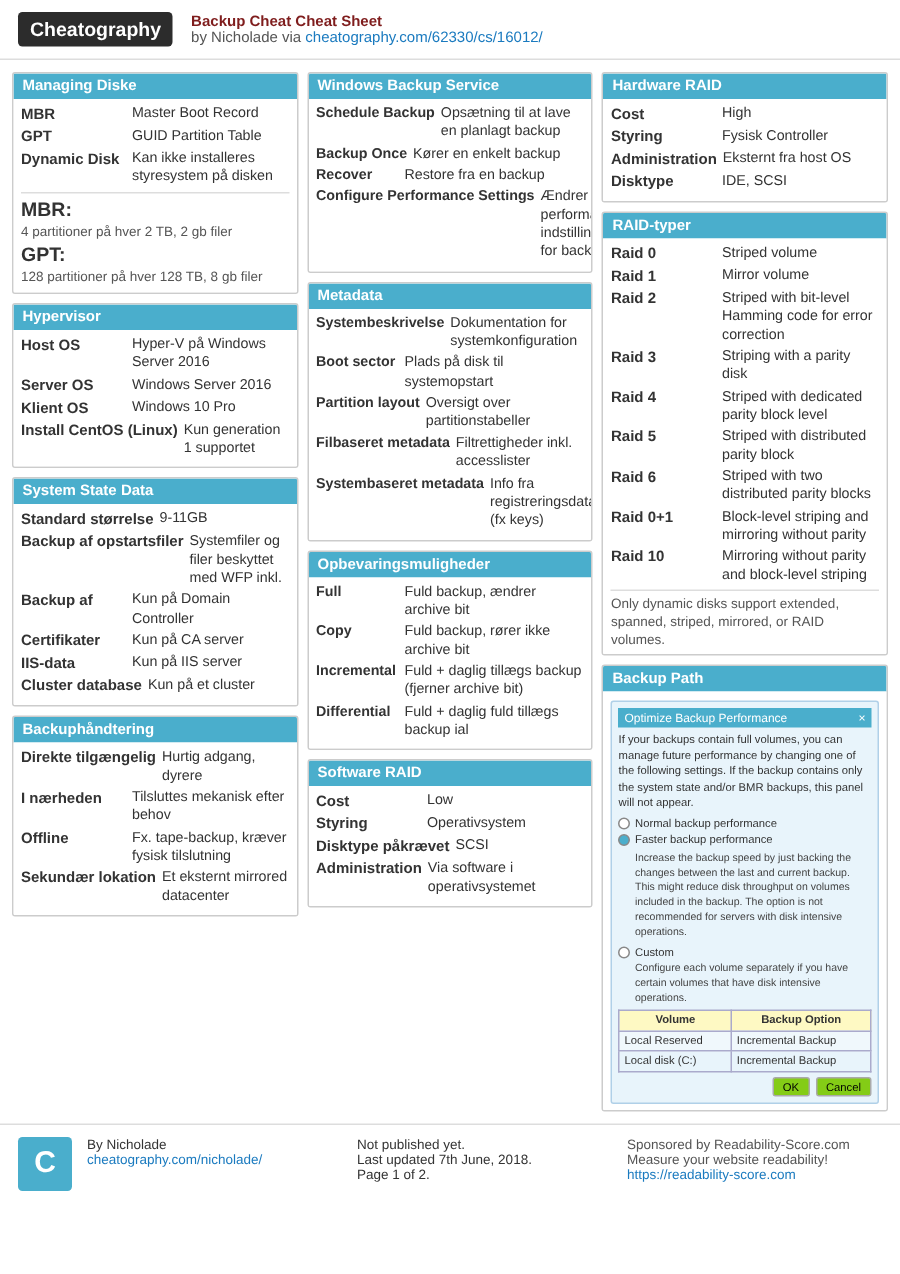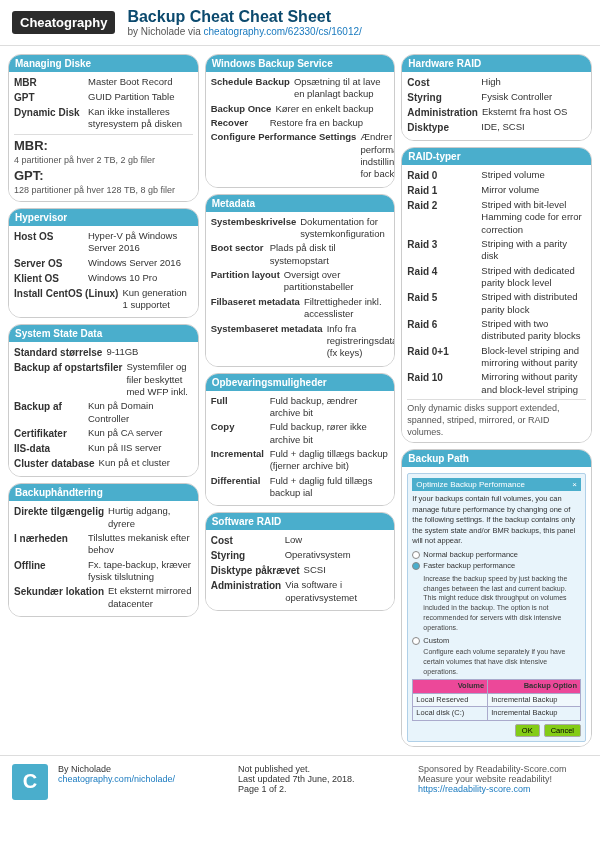--- a/index.html
+++ b/index.html
@@ -29,23 +29,23 @@
       color: #fff;
       font-size: 13px;
       font-weight: bold;
       padding: 4px 8px;
       border-radius: 3px;
       margin-right: 12px;
       white-space: nowrap;
     }
     .header-text { }
     .header-title {
-      font-size: 16px;
-      font-weight: bold;
-      color: #0c4a6e;
+      font-size: 10px;
+      font-weight: bold;
+      color: #7f1d1d;
     }
     .header-sub {
       font-size: 10px;
       color: #555;
     }
     .header-sub a {
       color: #1a7abf;
       text-decoration: none;
     }
     
@@ -60,21 +60,21 @@
       display: flex;
       flex-direction: column;
       gap: 6px;
       padding: 0 3px;
     }
     .col:first-child { padding-left: 0; }
     .col:last-child { padding-right: 0; }
     
     .section {
       border: 1px solid #ccc;
-      border-radius: 13px;
+      border-radius: 2px;
       overflow: hidden;
     }
     .section-header {
       background: #4aaecc;
       color: #fff;
       font-weight: bold;
       font-size: 10px;
       padding: 3px 6px;
     }
     .section-body {
@@ -159,24 +159,24 @@
     .bp-radio.selected {
       background: #4aaecc;
     }
     .bp-table {
       width: 100%;
       border-collapse: collapse;
       margin-top: 3px;
       font-size: 7.5px;
     }
     .bp-table th {
-      background: #ec4899;
+      background: #fef9c3;
       border: 1px solid #aac;
       padding: 1px 3px;
-      text-align: right;
+      text-align: center;
     }
     .bp-table td {
       border: 1px solid #aac;
       padding: 1px 3px;
     }
     .bp-table tr:nth-child(odd) td { background: #f0f8fc; }
     .bp-buttons {
       display: flex;
       justify-content: flex-end;
       gap: 4px;

